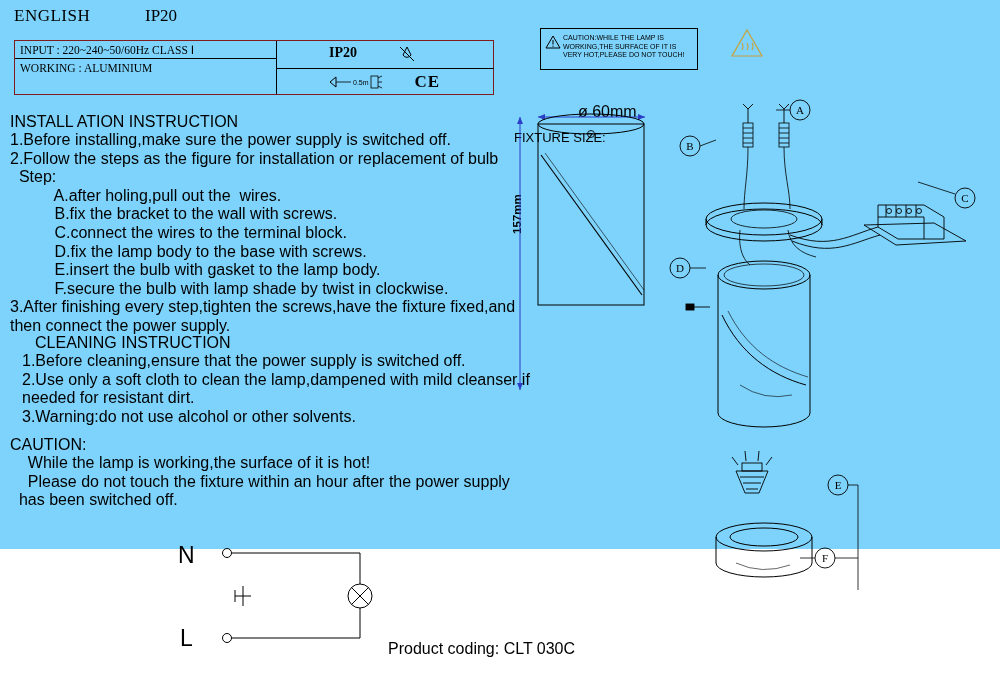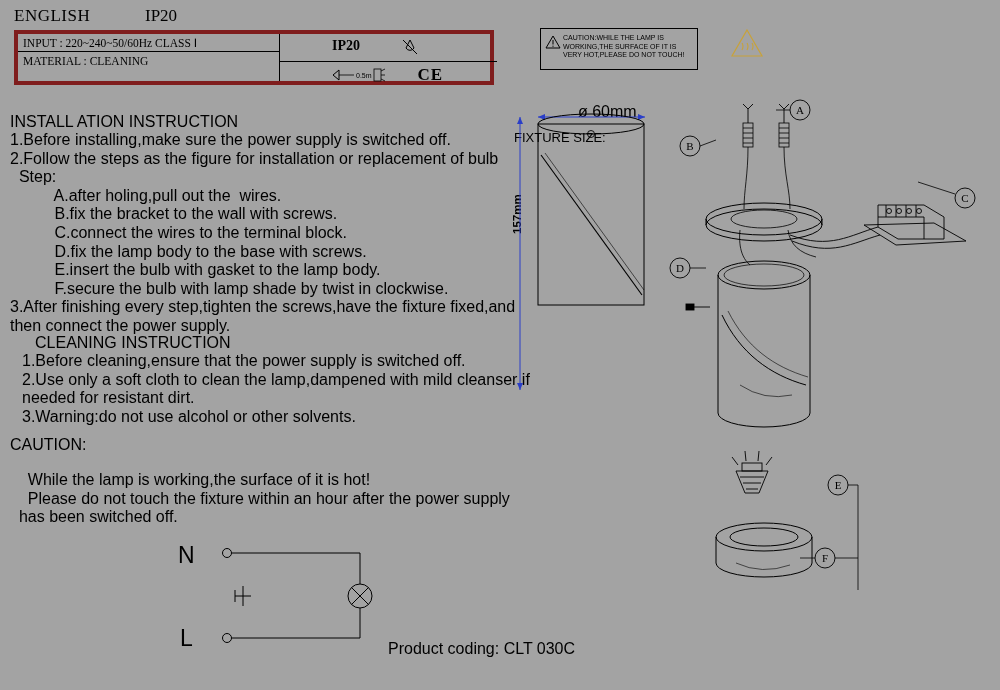--- a/index.html
+++ b/index.html
@@ -7,43 +7,43 @@
     margin: 0; padding: 0;
     width: 1000px; height: 690px;
     background: #ffffff;
     font-family: "Liberation Serif", serif;
     color: #000;
     overflow: hidden;
   }
   #page {
     position: relative;
     width: 1000px;
-    height: 690px;
-    background: #a3a3a3;
+    height: 549px;
+    background: #7dd3fc;
   }
   .abs { position: absolute; }
 
   
   #hdr-english {
     left: 14px; top: 6px;
     font-family: "Liberation Serif", serif;
     font-size: 17px;
     letter-spacing: .5px;
   }
   #hdr-ip20 {
     left: 145px; top: 6px;
     font-family: "Liberation Serif", serif;
     font-size: 17px;
   }
 
   
   #spec-table {
-    left: 14px; top: 30px;
+    left: 14px; top: 40px;
     width: 480px; height: 55px;
-    border: 4px solid #7f1d1d;
+    border: 1px solid #7f1d1d;
     padding-left: 12px;
   }
   #spec-table .col-left {
     position: absolute; left: 0; top: 0;
     width: 262px; height: 100%;
     border-right: 1px solid #000;
   }
   #spec-table .col-right {
     position: absolute; left: 262px; top: 0;
     width: 217px; height: 100%;
@@ -110,21 +110,21 @@
     font-size: 16px;
     line-height: 18.6px;
     color: #000;
     white-space: pre;
   }
   #install-head { left: 10px; top: 113px; }
   #install-lines { left: 10px; top: 131px; }
   #clean-head { left: 10px; top: 334px; margin-left: 25px; }
   #clean-lines { left: 22px; top: 352px; }
   #caution-head { left: 10px; top: 436px; }
-  #caution-lines { left: 10px; top: 454px; margin-top: 17px; }
+  #caution-lines { left: 10px; top: 454px; }
 
   
   #fixture-size-label {
     left: 514px; top: 86px;
     font-family: "Liberation Sans", sans-serif;
     font-size: 13px;
     margin-top: 44px;
   }
   #dia-label {
     left: 578px; top: 103px;
@@ -167,21 +167,21 @@
 <body>
 
 <div id="page">
 
   <div class="abs" id="hdr-english">ENGLISH</div>
   <div class="abs" id="hdr-ip20">IP20</div>
 
   <div class="abs" id="spec-table">
     <div class="col-left">
       <div class="row">INPUT : 220~240~50/60Hz  CLASS Ⅰ</div>
-      <div class="row last">MATERIAL : CLEANING</div>
+      <div class="row last">WORKING : ALUMINIUM</div>
     </div>
     <div class="col-right">
       <div class="rrow">
         <span class="ip20-big">IP20</span>
         <span class="ip-drop">
           <svg width="22" height="22" viewBox="0 0 22 22">
             <path d="M11 4 L15 12 A4.6 4.6 0 0 1 7 12 Z" fill="none" stroke="#000" stroke-width="1"></path>
             <line x1="4" y1="4" x2="18" y2="18" stroke="#000" stroke-width="1"></line>
           </svg>
         </span>

